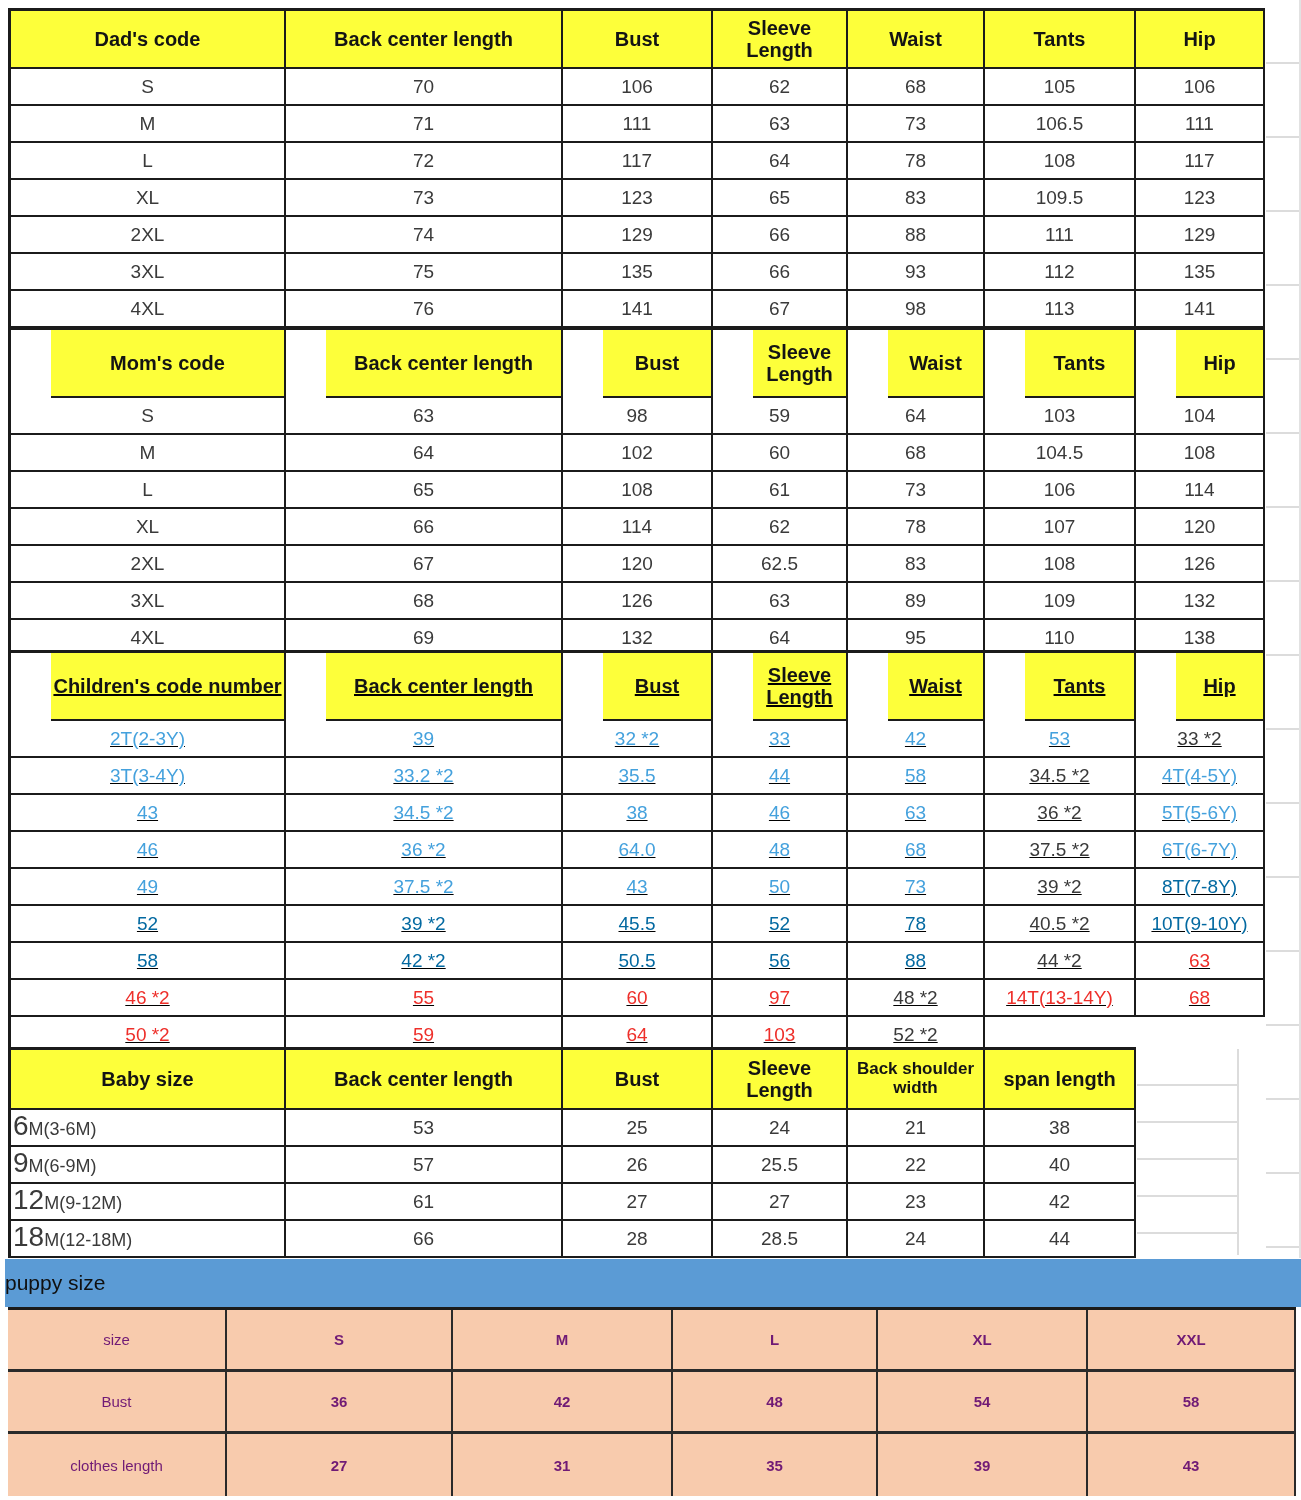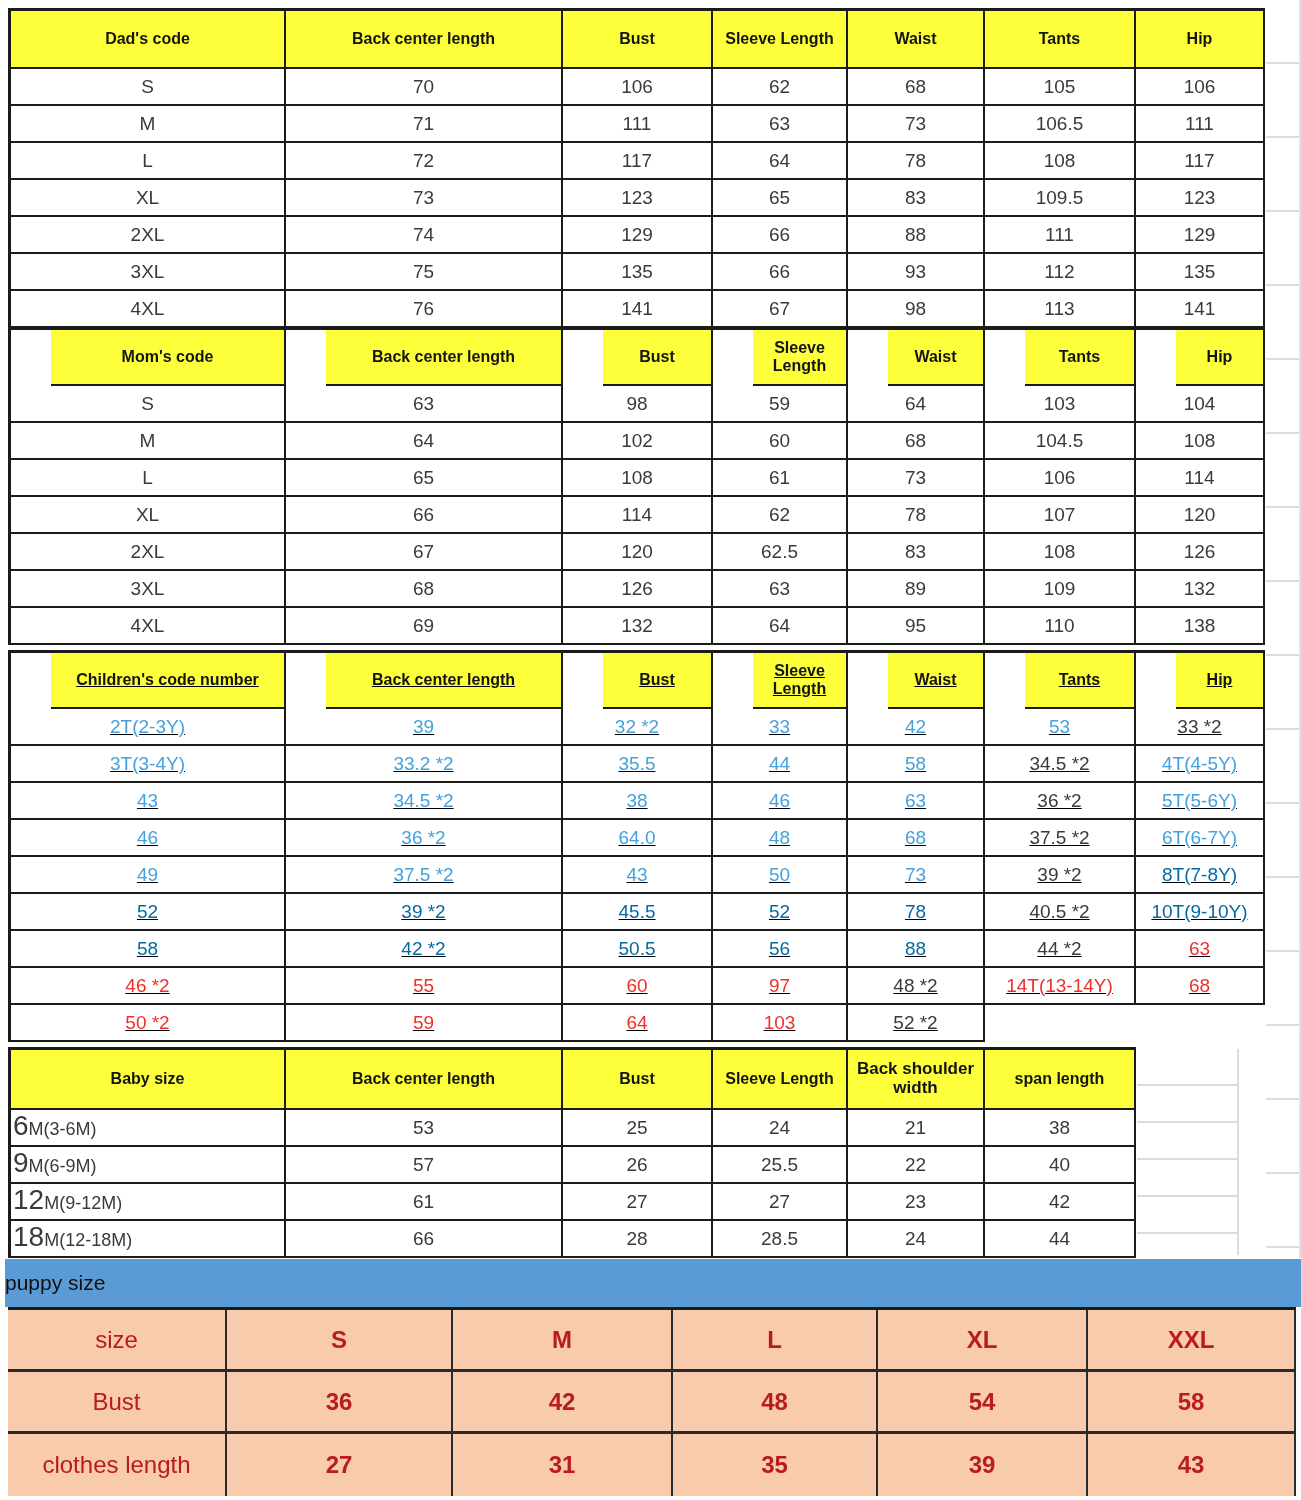--- a/index.html
+++ b/index.html
@@ -14,22 +14,22 @@
     border-top:3px solid #1b1b1b;border-left:3px solid #1b1b1b;
   }
   .sec-dad{top:8px;}
   .sec-mom{top:327px;}
   .sec-children{top:650px;text-decoration:underline;}
   .sec-baby{top:1047px;grid-template-columns:275px 277px 150px 135px 137px 151px;}
   .cell{
     box-sizing:border-box;border-right:2px solid #1b1b1b;border-bottom:2px solid #1b1b1b;
     display:flex;align-items:center;justify-content:center;text-align:center;
   }
-  .head{background:#fdff3a;font-weight:700;font-size:16px;color:#141414;line-height:1.1;height:58px;}
-  .sec-mom .head,.sec-children .head{height:56px;margin-left:40px;}
+  .head{background:#fdff3a;font-weight:700;font-size:20px;color:#141414;line-height:1.1;height:58px;}
+  .sec-mom .head,.sec-children .head{height:68px;margin-left:40px;}
   .sec-baby .head{height:60px;}
   .sec-baby .head:nth-child(5){font-size:17px;}
   .val{height:37px;font-size:19px;}
   .c-dark{color:#3a3a3a;}
   .c-blue{color:#44a1dd;}
   .c-navy{color:#0369a1;}
   .c-red{color:#ee2f2a;}
   .baby-label{justify-content:flex-start;align-items:baseline;padding-left:2px;}
   .baby-label .big{font-size:28px;}
   .baby-label .rest{font-size:18px;}
@@ -38,21 +38,21 @@
     position:absolute;left:5px;top:1259px;width:1296px;height:48px;background:#5b9bd5;
     display:flex;align-items:center;box-sizing:border-box;
     font-size:21px;color:#101010;
   }
   .puppy{
     position:absolute;left:8px;top:1307px;display:grid;
     grid-template-columns:219px 226px 220px 205px 210px 208px;
     grid-auto-rows:62px;border-top:3px solid #1b1b1b;
   }
   .pcell{
-    box-sizing:border-box;background:#f8cbad;color:#b91c1c;font-size:24px;
+    box-sizing:border-box;background:#f8cbad;color:#701a75;font-size:15px;
     border-right:2px solid #2a2a2a;border-bottom:3px solid #2a2a2a;
     display:flex;align-items:center;justify-content:center;text-align:center;
   }
   .puppy .pcell:nth-last-child(-n+6){border-bottom:none;}
   .plab{font-weight:400;}
   .pval{font-weight:700;}
   
   .gutter{
     position:absolute;
     background-image:repeating-linear-gradient(to bottom,transparent 0,transparent 72px,#dcdcdc 72px,#dcdcdc 74px);

